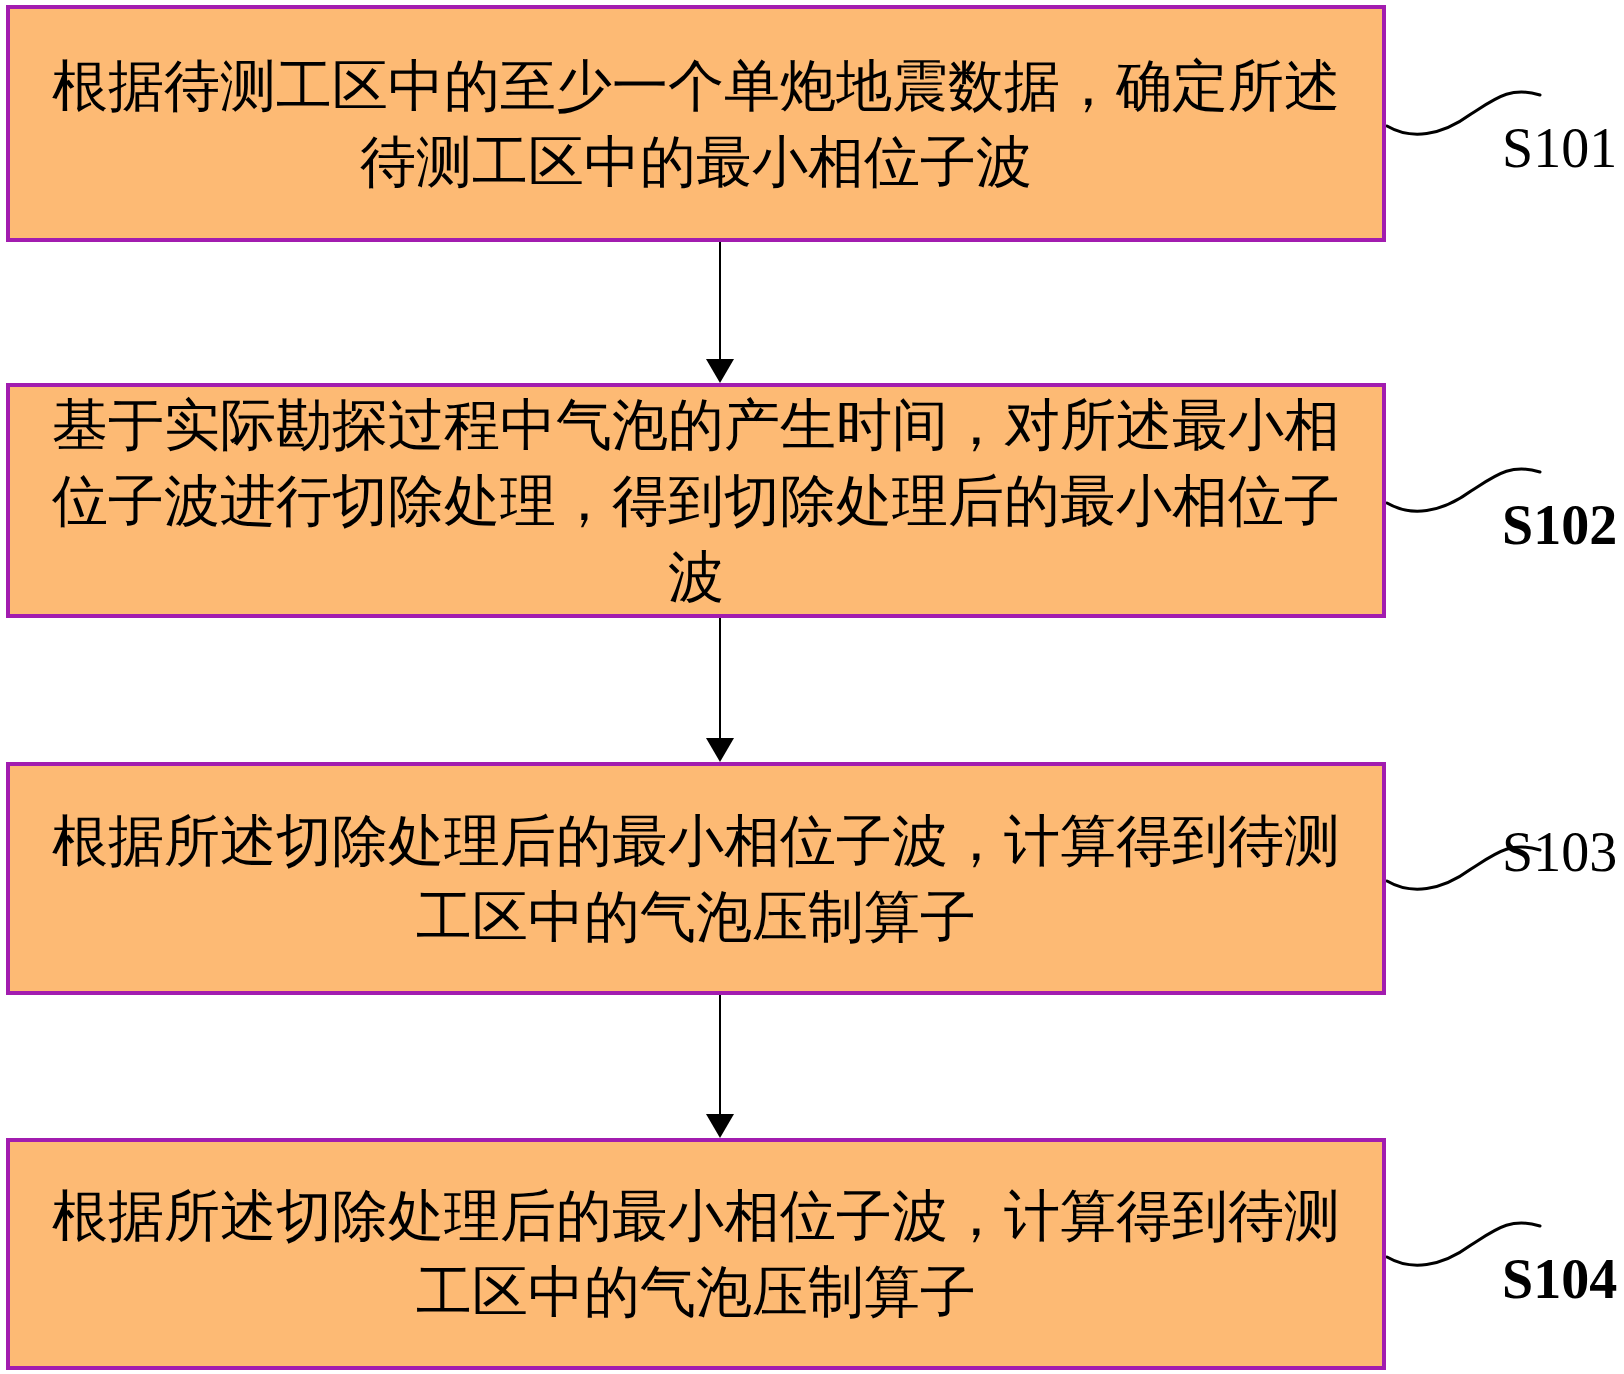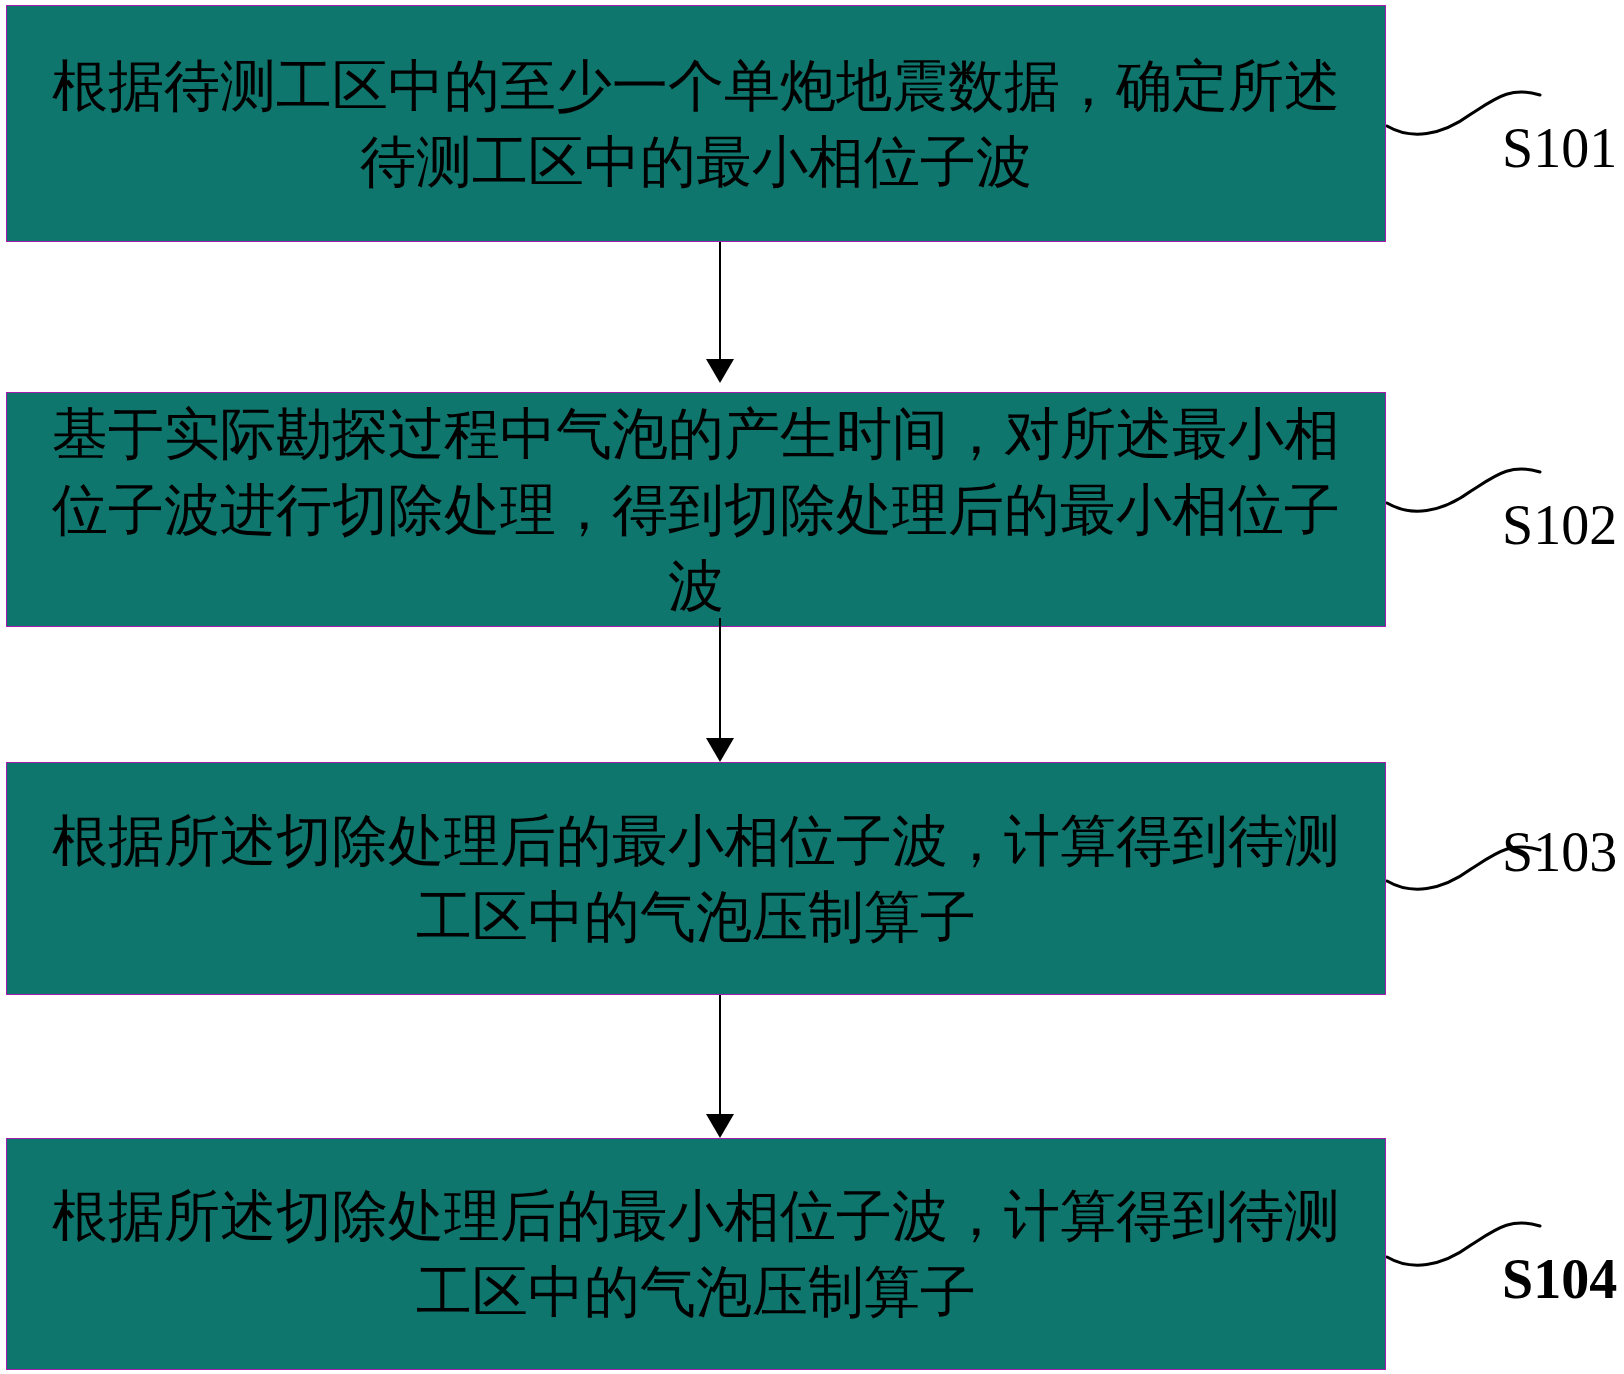--- a/index.html
+++ b/index.html
@@ -9,39 +9,39 @@
     height: 1374px;
     background: #ffffff;
     overflow: hidden;
     font-family: "Liberation Serif", "DejaVu Serif", serif;
     color: #000000;
   }
   .step-box {
     position: absolute;
     left: 6px;
     width: 1380px;
-    border: 1px solid #a21caf;
+    border: 4px solid #a21caf;
     box-sizing: border-box;
     display: flex;
     align-items: center;
     justify-content: center;
-    background: #0f766e;
+    background: #fdba74;
   }
   .step-text {
     width: 100%;
     padding: 0 8px;
     box-sizing: border-box;
     font-size: 56px;
     line-height: 76px;
     text-align: center;
     white-space: pre-line;
     color: #000000;
   }
   #box-1 { top: 5px;    height: 237px; }
-  #box-2 { top: 383px;  height: 235px; margin-top: 9px; }
+  #box-2 { top: 383px;  height: 235px; }
   #box-3 { top: 762px;  height: 233px; }
   #box-4 { top: 1138px; height: 232px; }
 
   .flow-arrow {
     position: absolute;
     left: 706px;
     width: 28px;
   }
   #arrow-1 { top: 242px; height: 141px; }
   #arrow-2 { top: 618px; height: 144px; }
@@ -84,21 +84,21 @@
 
   .step-label {
     position: absolute;
     left: 1502px;
     font-size: 56px;
     line-height: 1;
     white-space: nowrap;
     color: #000000;
   }
   #label-1 { top: 120px; }
-  #label-2 { top: 497px; }
+  #label-2 { top: 497px; font-weight: bold; }
   #label-3 { top: 824px; }
   #label-4 { top: 1251px; font-weight: bold; }
 </style>
 </head>
 <body>
 
 <div class="canvas">
 
   <div class="step-box" id="box-1">
     <div class="step-text">根据待测工区中的至少一个单炮地震数据，确定所述

